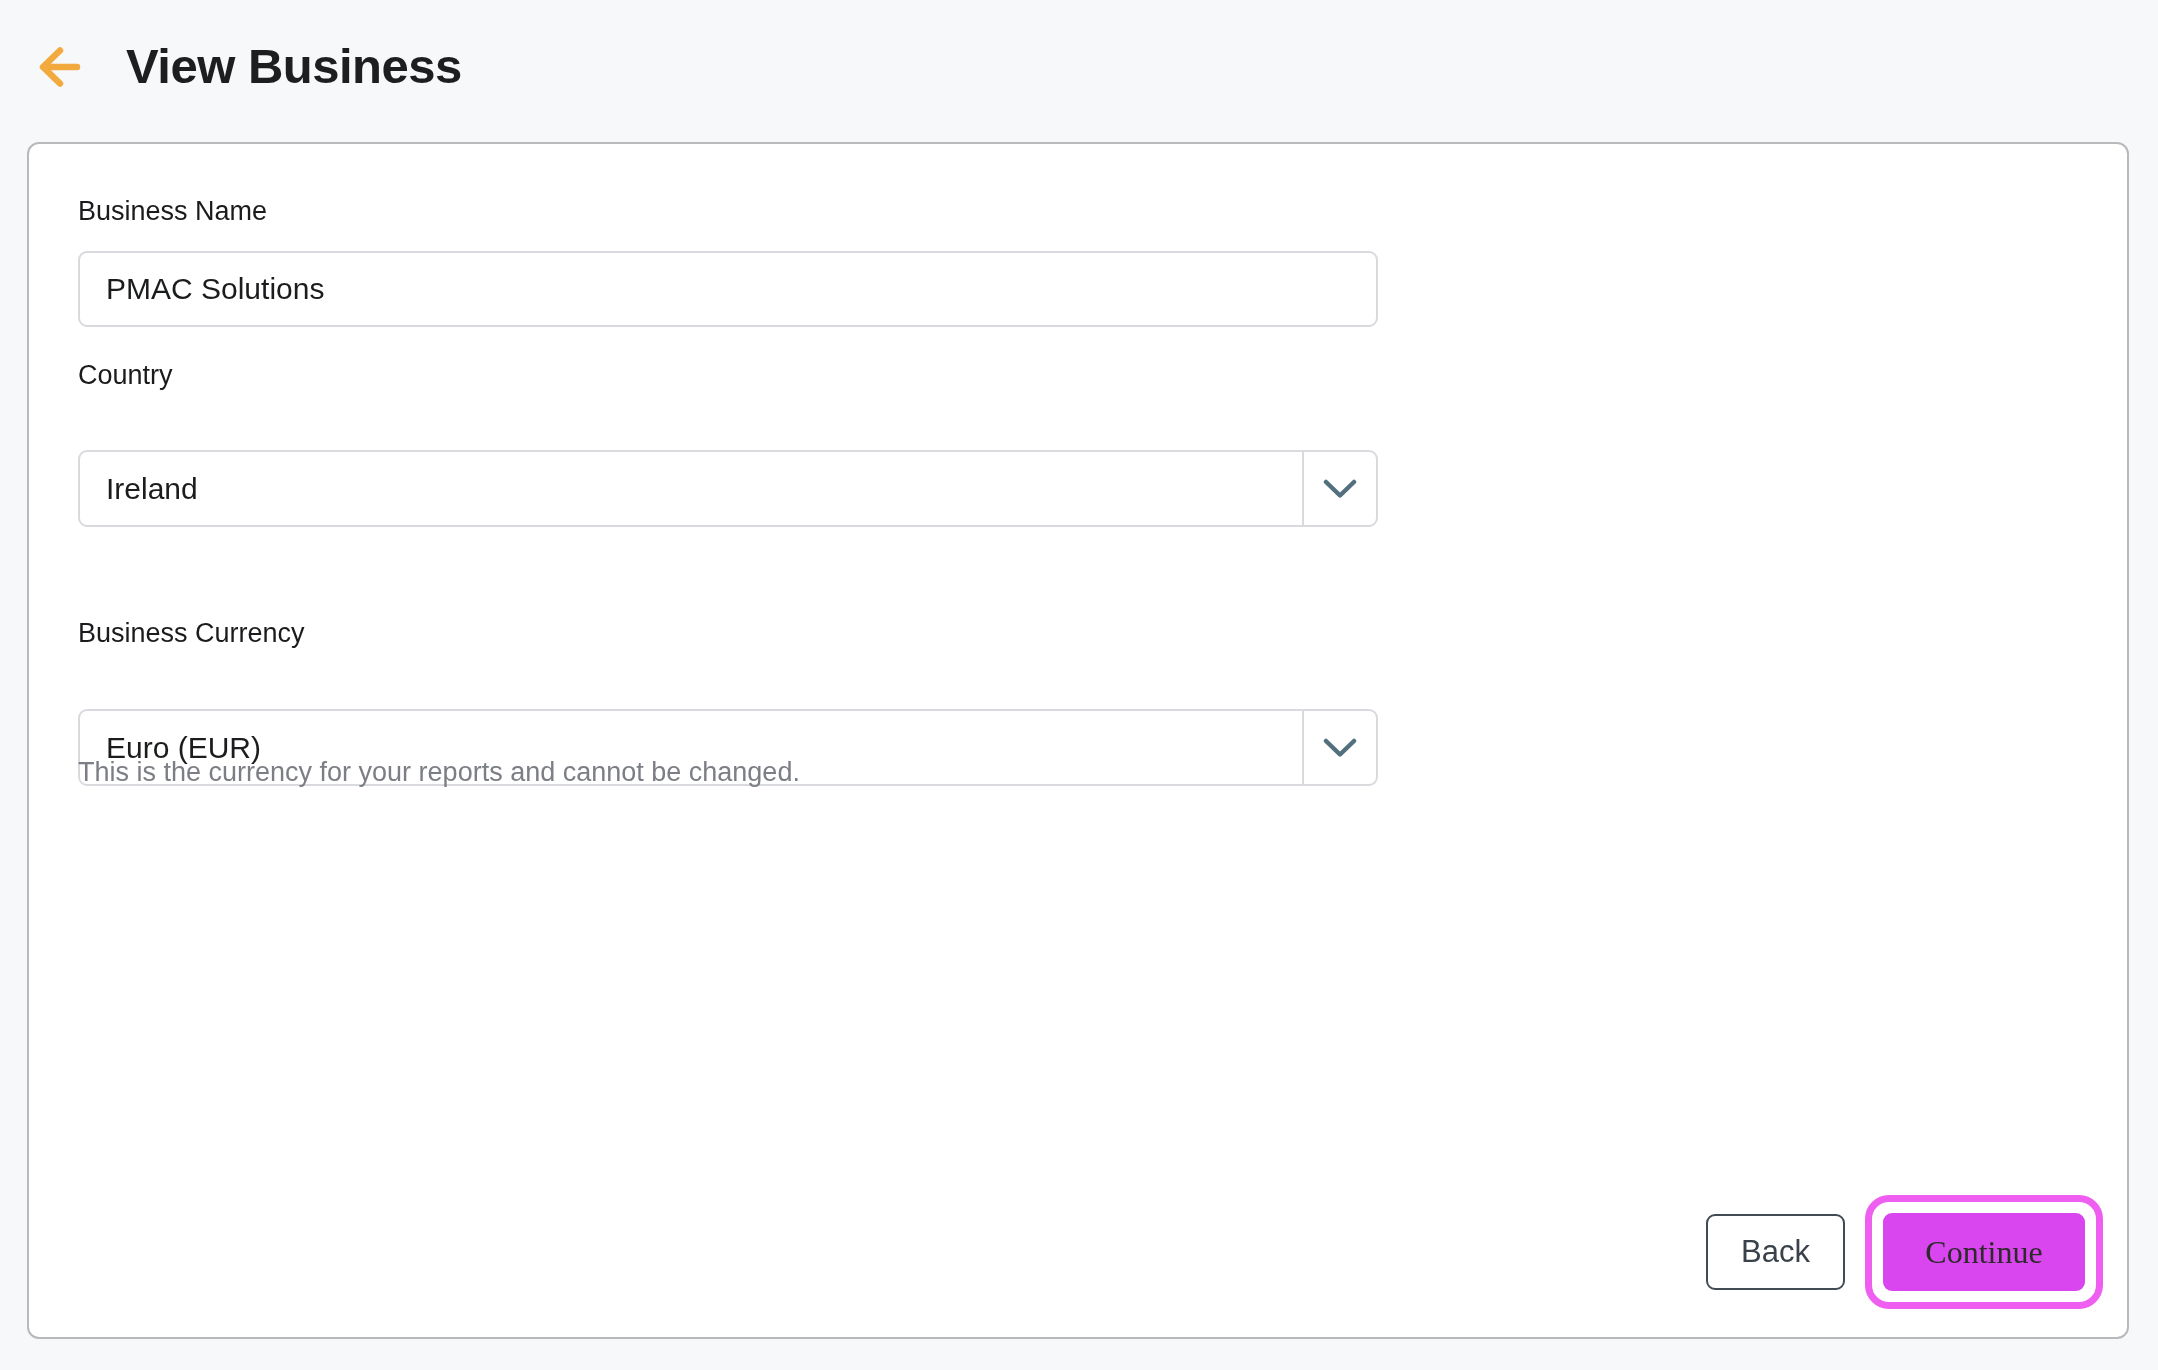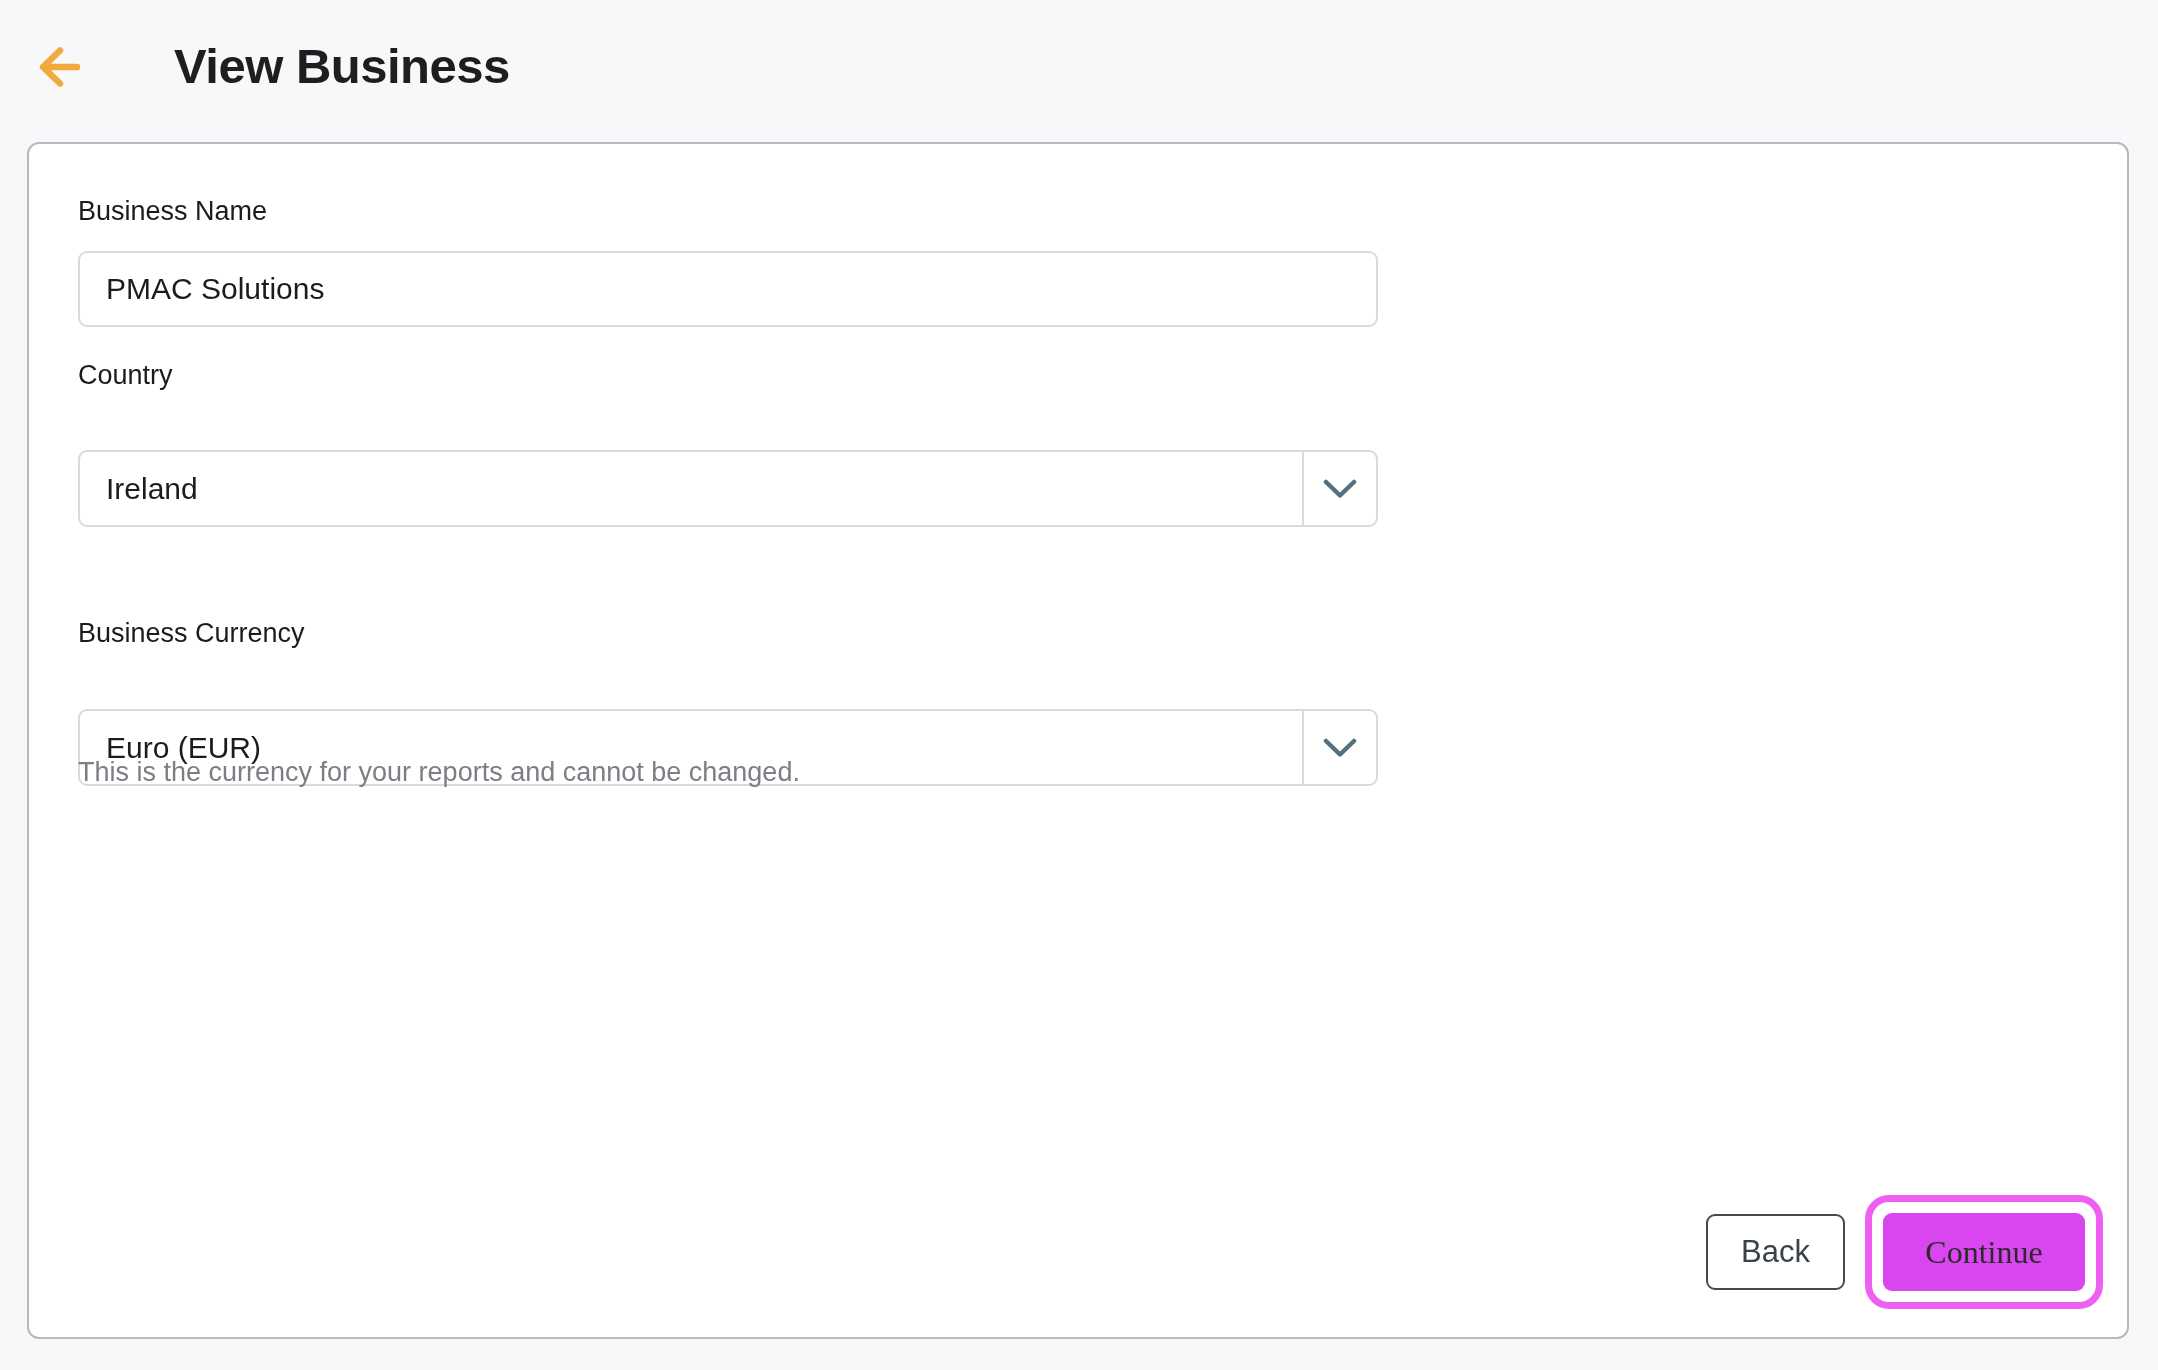--- a/index.html
+++ b/index.html
@@ -25,21 +25,20 @@
   }
   .page-title {
     position: absolute;
     left: 126px;
     top: 36px;
     font-size: 49px;
     line-height: 60px;
     font-weight: 600;
     letter-spacing: -0.5px;
     color: #1D1E20;
-    margin-left: 48px;
   }
 
   
   .card {
     position: absolute;
     left: 27px;
     top: 142px;
     width: 2102px;
     height: 1197px;
     background: #FFFFFF;

